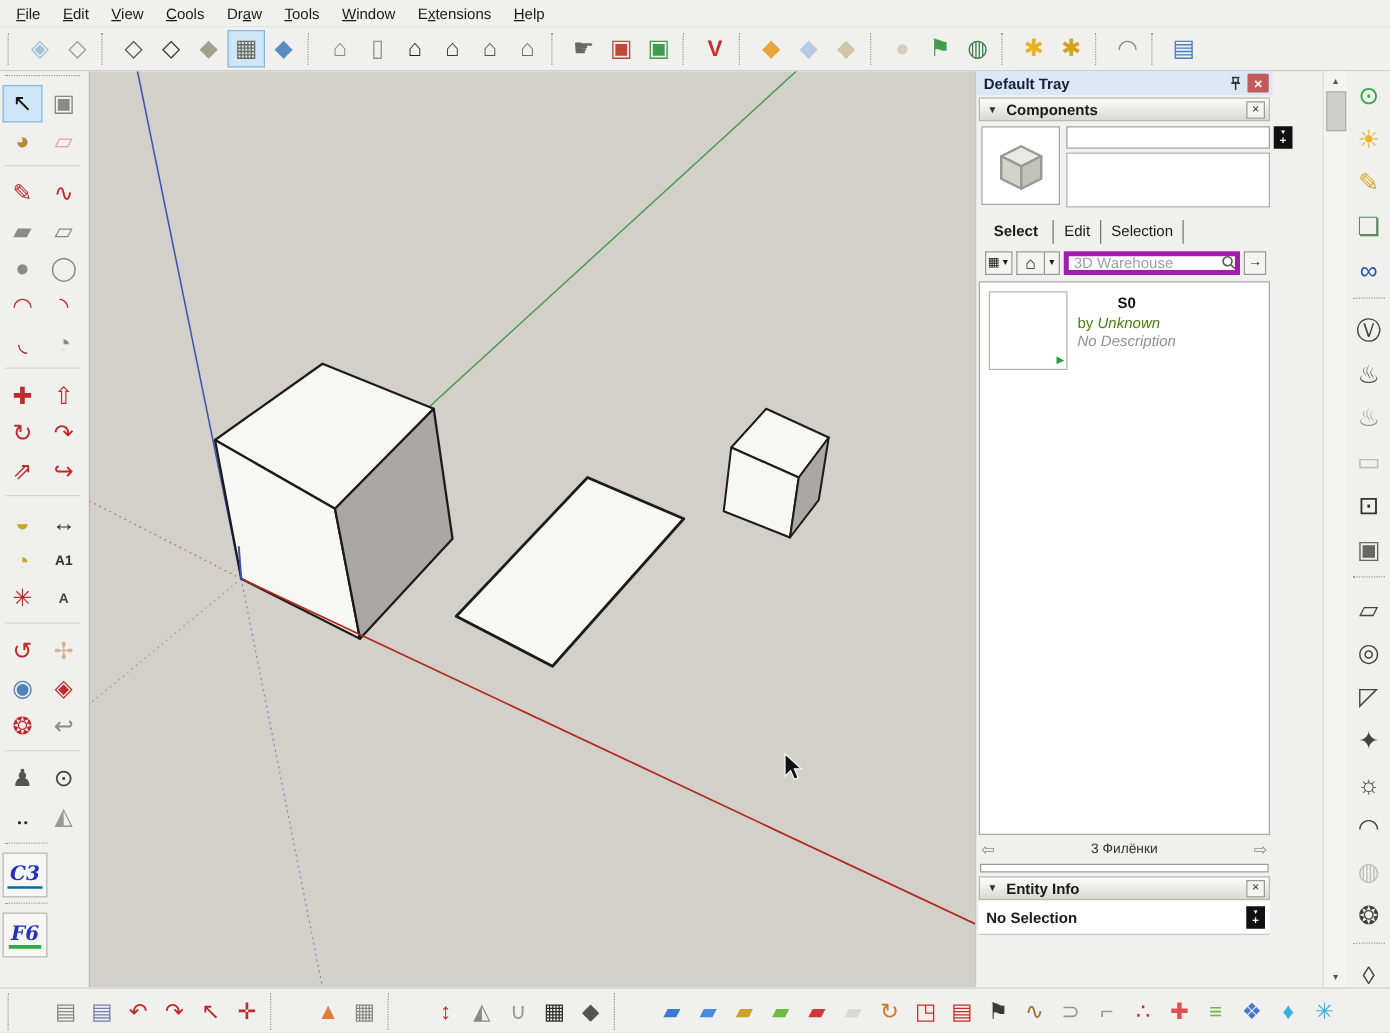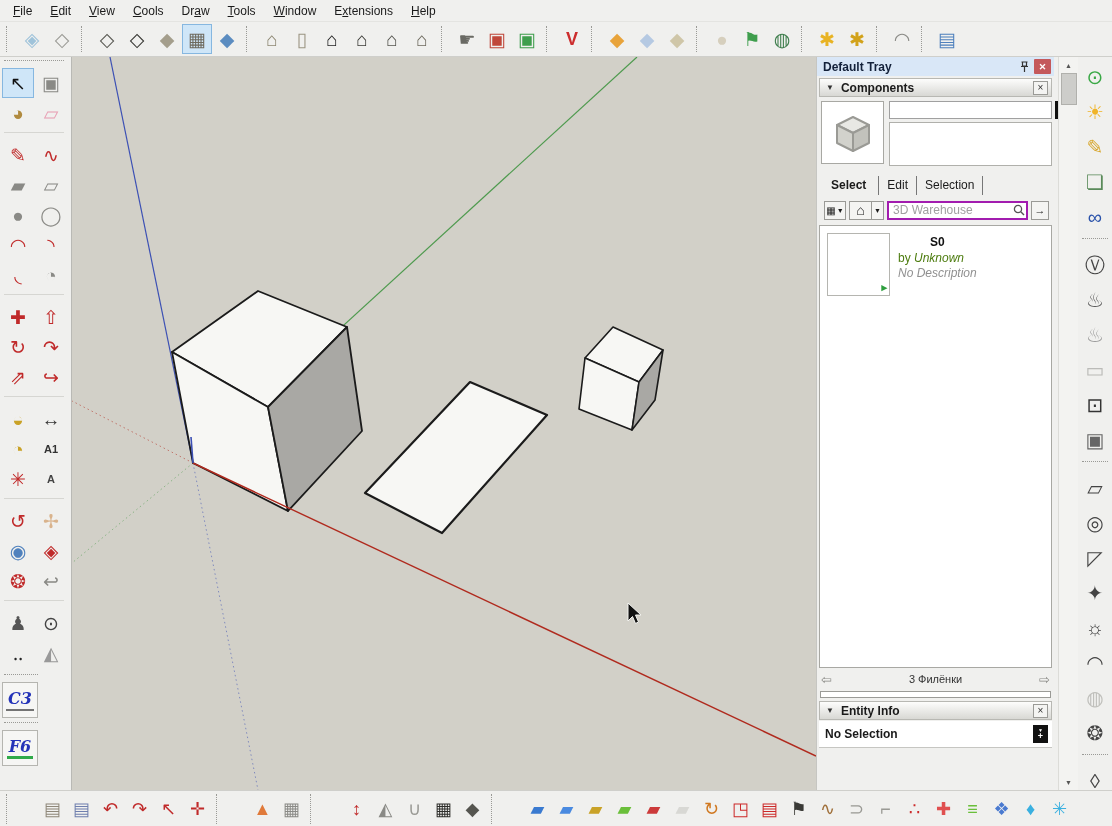--- a/index.html
+++ b/index.html
@@ -22,29 +22,29 @@
   
   .left-toolbar { position:absolute; left:0; top:57px; width:72px; height:733px; background:#f0f0ee; display:grid; grid-template-columns:33px 33px; align-content:start; justify-content:start; padding:3px 0 0 2px; border-right:1px solid #b9b9b5; }
   .ltool { width:32px; height:30px; display:flex; align-items:center; justify-content:center; font-size:19px; line-height:1; cursor:default; }
   .ltool.txt { font-size:11px; font-weight:bold; border:0; }
   .ltool.active { background:#cfe6f8; border:1px solid #86b7e0; }
   .ltool.hsep { grid-column:1 / -1; width:auto; height:8px; border-top:1px solid #d6d6d2; margin:4px 4px 0 2px; }
   .ltool.hgrip { grid-column:1 / -1; width:auto; height:6px; border-top:1px dotted #9a9a96; margin:0 4px 2px 2px; }
   .plugin-wrap { grid-column:1 / -1; display:flex; flex-direction:column; gap:2px; margin-top:4px; }
   .plugin-grip { height:5px; border-top:1px dotted #9a9a96; margin:2px 30px 1px 2px; }
   .plugin-btn { width:36px; height:36px; border:1px solid #b5b5b0; background:#f6f6f4; display:flex; align-items:center; justify-content:center; font-family:"DejaVu Serif", serif; font-style:italic; font-weight:bold; font-size:16px; color:#2433b8; }
-  .plugin-btn.c3 span { border-bottom:2px solid #737373; padding:0 2px 1px 2px; }
+  .plugin-btn.c3 span { border-bottom:2px solid #0369a1; padding:0 2px 1px 2px; }
   .plugin-btn.f6 span { border-bottom:3px solid #2faa4a; padding:0 2px 0 2px; }
 
   
   .viewport { position:absolute; left:72px; top:57px; width:744px; height:733px; }
   .viewport svg { display:block; }
 
   
-  .tray { position:absolute; left:816px; top:57px; width:238px; height:733px; background:#f0f0ee; border-left:1px solid #c6c6c2; display:flex; flex-direction:column; }
+  .tray { position:absolute; left:780px; top:57px; width:238px; height:733px; background:#f0f0ee; border-left:1px solid #c6c6c2; display:flex; flex-direction:column; }
   .tray-title { height:19px; background:#d9e7f7; display:flex; align-items:center; padding:0 3px 0 6px; font-weight:bold; color:#13213a; flex:0 0 auto; }
   .tray-title .sp { flex:1; }
   .pin-btn { width:16px; height:15px; display:flex; align-items:center; justify-content:center; }
   .tray-close { width:17px; height:15px; background:#c4595c; color:#fff; font-size:9px; display:flex; align-items:center; justify-content:center; border-radius:1px; margin-left:2px; }
   .sec-hdr { height:19px; margin:2px 2px 0 2px; background:linear-gradient(#fdfdfc,#dddddamente 90%, #d8d8d4); background:linear-gradient(#fdfdfc,#d8d8d4); border:1px solid #b8b8b3; display:flex; align-items:center; padding:0 3px 0 6px; flex:0 0 auto; }
   .sec-hdr .tri { font-size:8px; margin-right:7px; color:#333; }
   .sec-hdr .lbl { font-weight:bold; flex:1; }
   .sec-x { width:15px; height:14px; border:1px solid #9a9a96; background:#f4f4f2; display:flex; align-items:center; justify-content:center; font-size:10px; line-height:1; color:#333; }
   .comp-body { padding:4px 3px 0 4px; flex:0 0 auto; }
   .preview-row { display:flex; }
@@ -58,21 +58,21 @@
   .tabs { display:flex; margin:9px 0 0 2px; height:20px; align-items:flex-end; flex:0 0 auto; }
   .tab { padding:2px 8px 3px 8px; border-right:1px solid #777; cursor:default; }
   .tab.active { font-weight:bold; padding-right:12px; }
   .searchrow { display:flex; align-items:center; margin:4px 2px 0 3px; height:22px; flex:0 0 auto; }
   .sq-btn { height:19px; border:1px solid #9a9a96; background:#f4f4f2; display:flex; align-items:center; justify-content:center; }
   .grid-btn { width:22px; font-size:10px; }
   .grid-btn .dd { font-size:7px; margin-left:1px; }
   .home-btn { width:22px; font-size:14px; margin-left:3px; border-right:0; }
   .home-dd { width:13px; font-size:7px; }
   .search-wrap { flex:1; position:relative; margin-left:3px; height:19px; }
-  .search-input { width:100%; height:19px; border:2px solid #a21caf; background:#fff; padding:1px 18px 1px 4px; font-family:inherit; font-size:12px; color:#333; }
+  .search-input { width:100%; height:19px; border:4px solid #a21caf; background:#fff; padding:1px 18px 1px 4px; font-family:inherit; font-size:12px; color:#333; }
   .search-input::placeholder { color:#a0a0a0; }
   .mag { position:absolute; right:2px; top:2px; }
   .go-btn { width:18px; margin-left:3px; font-size:11px; font-weight:bold; }
   .comp-list { flex:1 1 auto; background:#fff; border:1px solid #a8a8a3; margin:4px 2px 0 2px; padding:7px; overflow:hidden; }
   .citem { display:flex; }
   .citem-thumb { width:63px; height:63px; border:1px solid #b5b5b0; position:relative; flex:0 0 auto; }
   .citem-play { position:absolute; right:2px; bottom:1px; color:#2e9e3e; font-size:11px; font-weight:bold; }
   .citem-txt { margin-left:8px; padding-top:2px; }
   .citem-title { font-weight:bold; color:#111;text-align:center; }
   .citem-by { color:#4d7c0f; margin-top:2px; }

